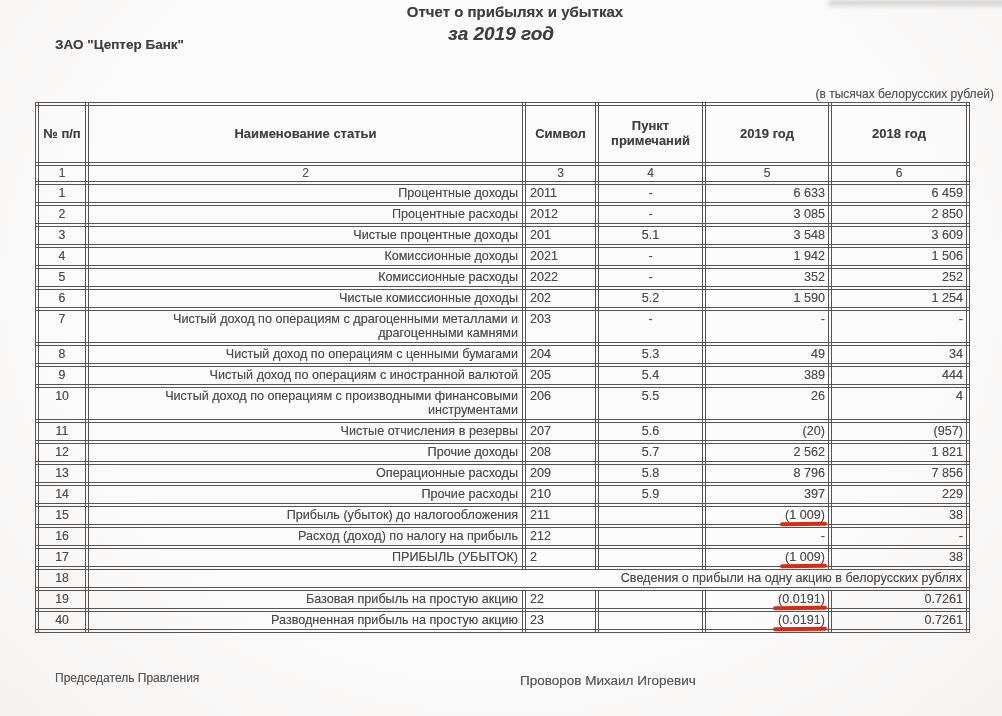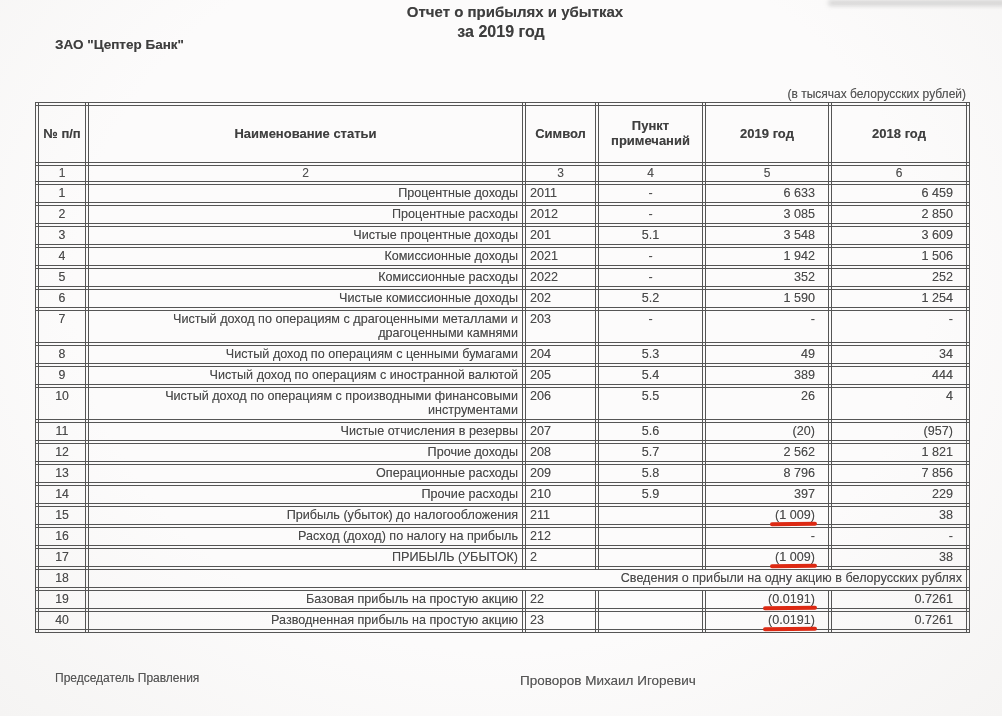--- a/index.html
+++ b/index.html
@@ -19,29 +19,29 @@
   .scan-smudge{
     position:absolute;top:0;left:828px;width:180px;height:6px;
     background:rgba(150,150,150,.35);filter:blur(2px);border-radius:3px;
   }
   .doc-title{
     position:absolute;top:3px;left:0;width:950px;
     text-align:center;font-size:15px;font-weight:bold;color:#3e3e3e;margin-left:40px;
   }
   .doc-subtitle{
     position:absolute;top:23px;left:0;width:1002px;
-    text-align:center;font-size:16px;font-weight:bold;color:#3e3e3e;
+    text-align:center;font-size:19px;font-weight:bold;color:#3e3e3e;font-style:italic;
   }
   .company{
     position:absolute;top:37px;left:55px;
     font-size:13.5px;font-weight:bold;color:#3e3e3e;
   }
   .units-note{
     position:absolute;top:87px;left:0;width:966px;
-    text-align:right;font-size:12px;color:#555;
+    text-align:right;font-size:12px;color:#555;padding-left:28px;
   }
   .table-wrap{position:absolute;top:102px;left:35px;}
   table{
     border-collapse:collapse;table-layout:fixed;width:931px;
     border:3px solid #434343;
     font-size:12.6px;color:#4a4a4a;
   }
   th,td{
     border:4px double #555;
     padding:0 4px;line-height:1.15;
@@ -53,21 +53,21 @@
   }
   tr.colnums td{
     height:15px;text-align:center;font-size:12px;padding:0 2px;color:#525252;
   }
   tbody tr{height:21px;}
   tbody tr.tall{height:35px;}
   td.cell-num{text-align:center;font-size:12.3px;vertical-align:top;padding-top:1px;}
   td.cell-name{text-align:right;padding-left:1px;vertical-align:top;padding-top:1px;}
   td.cell-sym{vertical-align:top;padding-top:1px;}
   td.cell-note{text-align:center;vertical-align:top;padding-top:1px;}
-  td.cell-val{text-align:right;padding-right:13px;vertical-align:top;padding-top:1px;}
+  td.cell-val{text-align:right;padding-right:3px;vertical-align:top;padding-top:1px;}
   .redline{position:relative;display:inline-block;margin-left:36px;}
   .redline::after{
     content:"";position:absolute;left:-5px;right:-2px;bottom:-4px;height:4px;
     background:var(--red,#dc2913);border-radius:2px;transform:rotate(-0.4deg);
   }
   .footer-left{
     position:absolute;top:671px;left:55px;font-size:12px;color:#565656;
   }
   .footer-right{
     position:absolute;top:673px;left:520px;font-size:13.5px;color:#565656;

